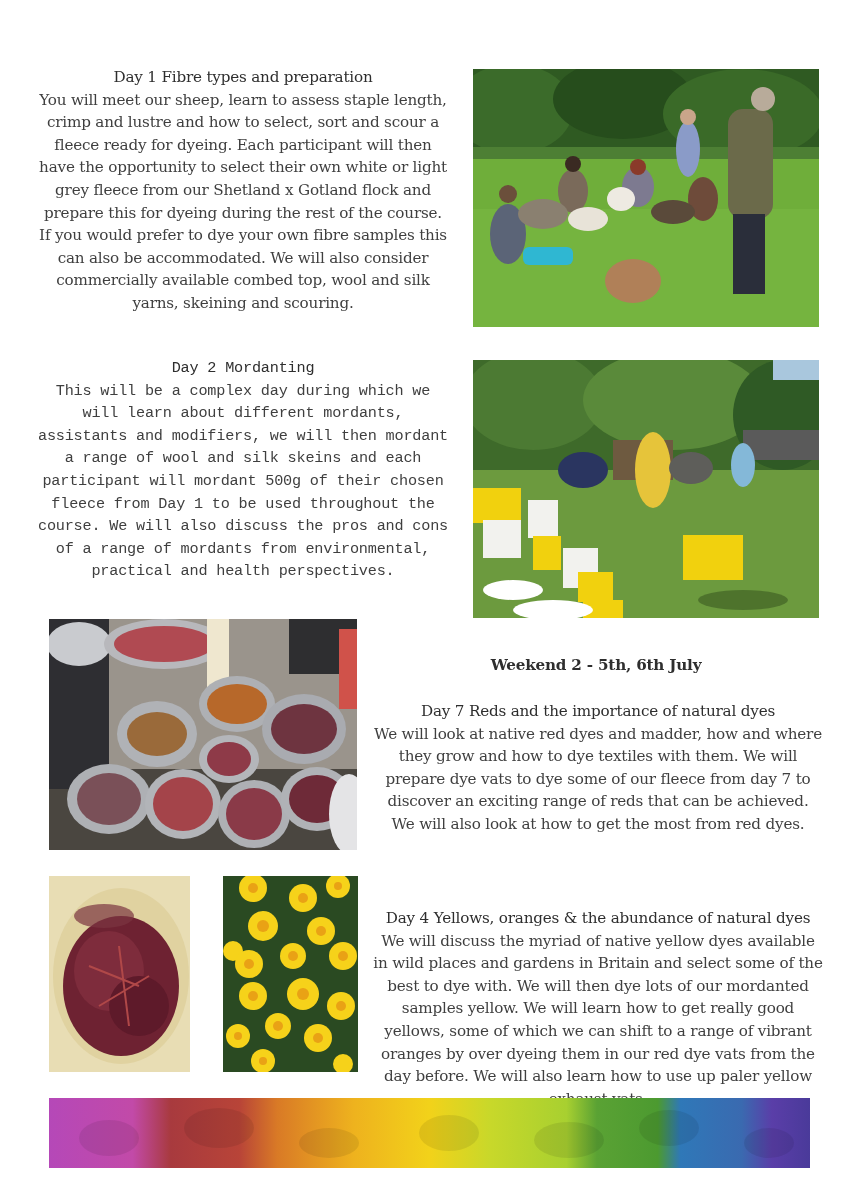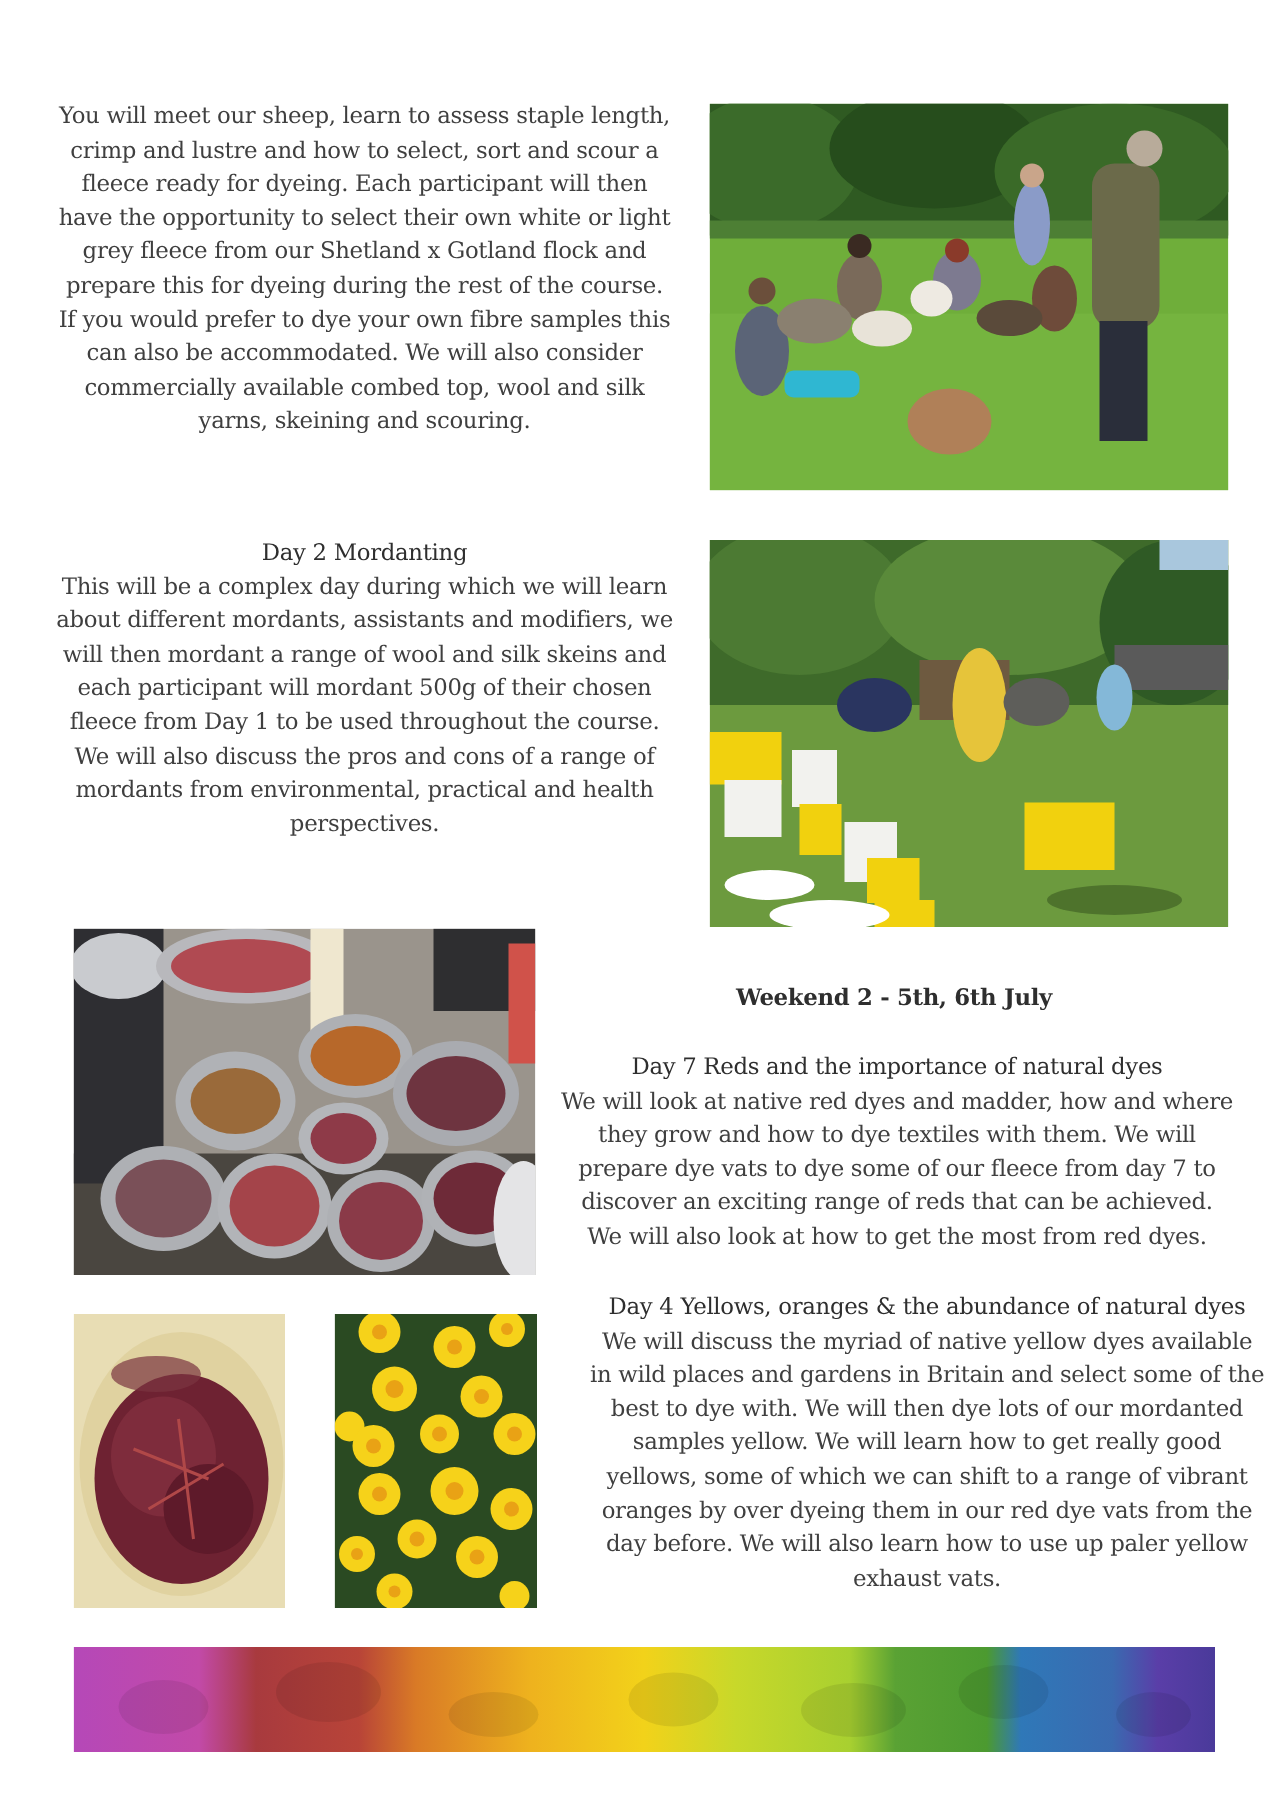--- a/index.html
+++ b/index.html
@@ -15,36 +15,37 @@
     }
     .heading { color: #2e2e2e; }
     .para { color: #3f3f3f; }
     .photo { position: absolute; overflow: hidden; }
     .photo svg { width: 100%; height: 100%; display: block; }
   </style>
 </head>
 <body>
 
 <div class="block" style="left:38px; top:66px; width:410px;">
+  <div class="heading">Day 1 Fibre types and preparation</div>
   <div class="para">You will meet our sheep, learn to assess staple length, crimp and lustre and how to select, sort and scour a fleece ready for dyeing. Each participant will then have the opportunity to select their own white or light grey fleece from our Shetland x Gotland flock and prepare this for dyeing during the rest of the course. If you would prefer to dye your own fibre samples this can also be accommodated. We will also consider commercially available combed top, wool and silk yarns, skeining and scouring.</div>
 </div>
 
-<div class="block" style="left:34px; top:357px; width:418px;">
+<div class="block" style="left:34px; top:357px; width:418px;font-family:Liberation Mono, monospace;">
   <div class="heading">Day 2 Mordanting</div>
   <div class="para">This will be a complex day during which we will learn about different mordants, assistants and modifiers, we will then mordant a range of wool and silk skeins and each participant will mordant 500g of their chosen fleece from Day 1 to be used throughout the course. We will also discuss the pros and cons of a range of mordants from environmental, practical and health perspectives.</div>
 </div>
 
 <div class="block heading" style="left:376px; top:654px; width:440px;font-weight:bold;">Weekend 2 - 5th, 6th July</div>
 
 <div class="block" style="left:374px; top:700px; width:448px;">
   <div class="heading">Day 7 Reds and the importance of natural dyes</div>
   <div class="para">We will look at native red dyes and madder, how and where they grow and how to dye textiles with them. We will prepare dye vats to dye some of our fleece from day 7 to discover an exciting range of reds that can be achieved. We will also look at how to get the most from red dyes.</div>
 </div>
 
-<div class="block" style="left:372px; top:860px; width:452px;margin-left:20px;">
+<div class="block" style="left:372px; top:907px; width:452px;">
   <div class="heading">Day 4 Yellows, oranges &amp; the abundance of natural dyes</div>
   <div class="para">We will discuss the myriad of native yellow dyes available in wild places and gardens in Britain and select some of the best to dye with. We will then dye lots of our mordanted samples yellow. We will learn how to get really good yellows, some of which we can shift to a range of vibrant oranges by over dyeing them in our red dye vats from the day before. We will also learn how to use up paler yellow exhaust vats.</div>
 </div>
 
 <div class="photo" style="left:473px; top:69px; width:346px; height:258px;">
   <svg viewBox="0 0 346 258" preserveAspectRatio="none">
     <rect width="346" height="258" fill="#6fae3a"></rect>
     <rect width="346" height="88" fill="#2f5a22"></rect>
     <ellipse cx="40" cy="40" rx="60" ry="45" fill="#3b6b2a"></ellipse>
     <ellipse cx="150" cy="30" rx="70" ry="40" fill="#264d1c"></ellipse>

